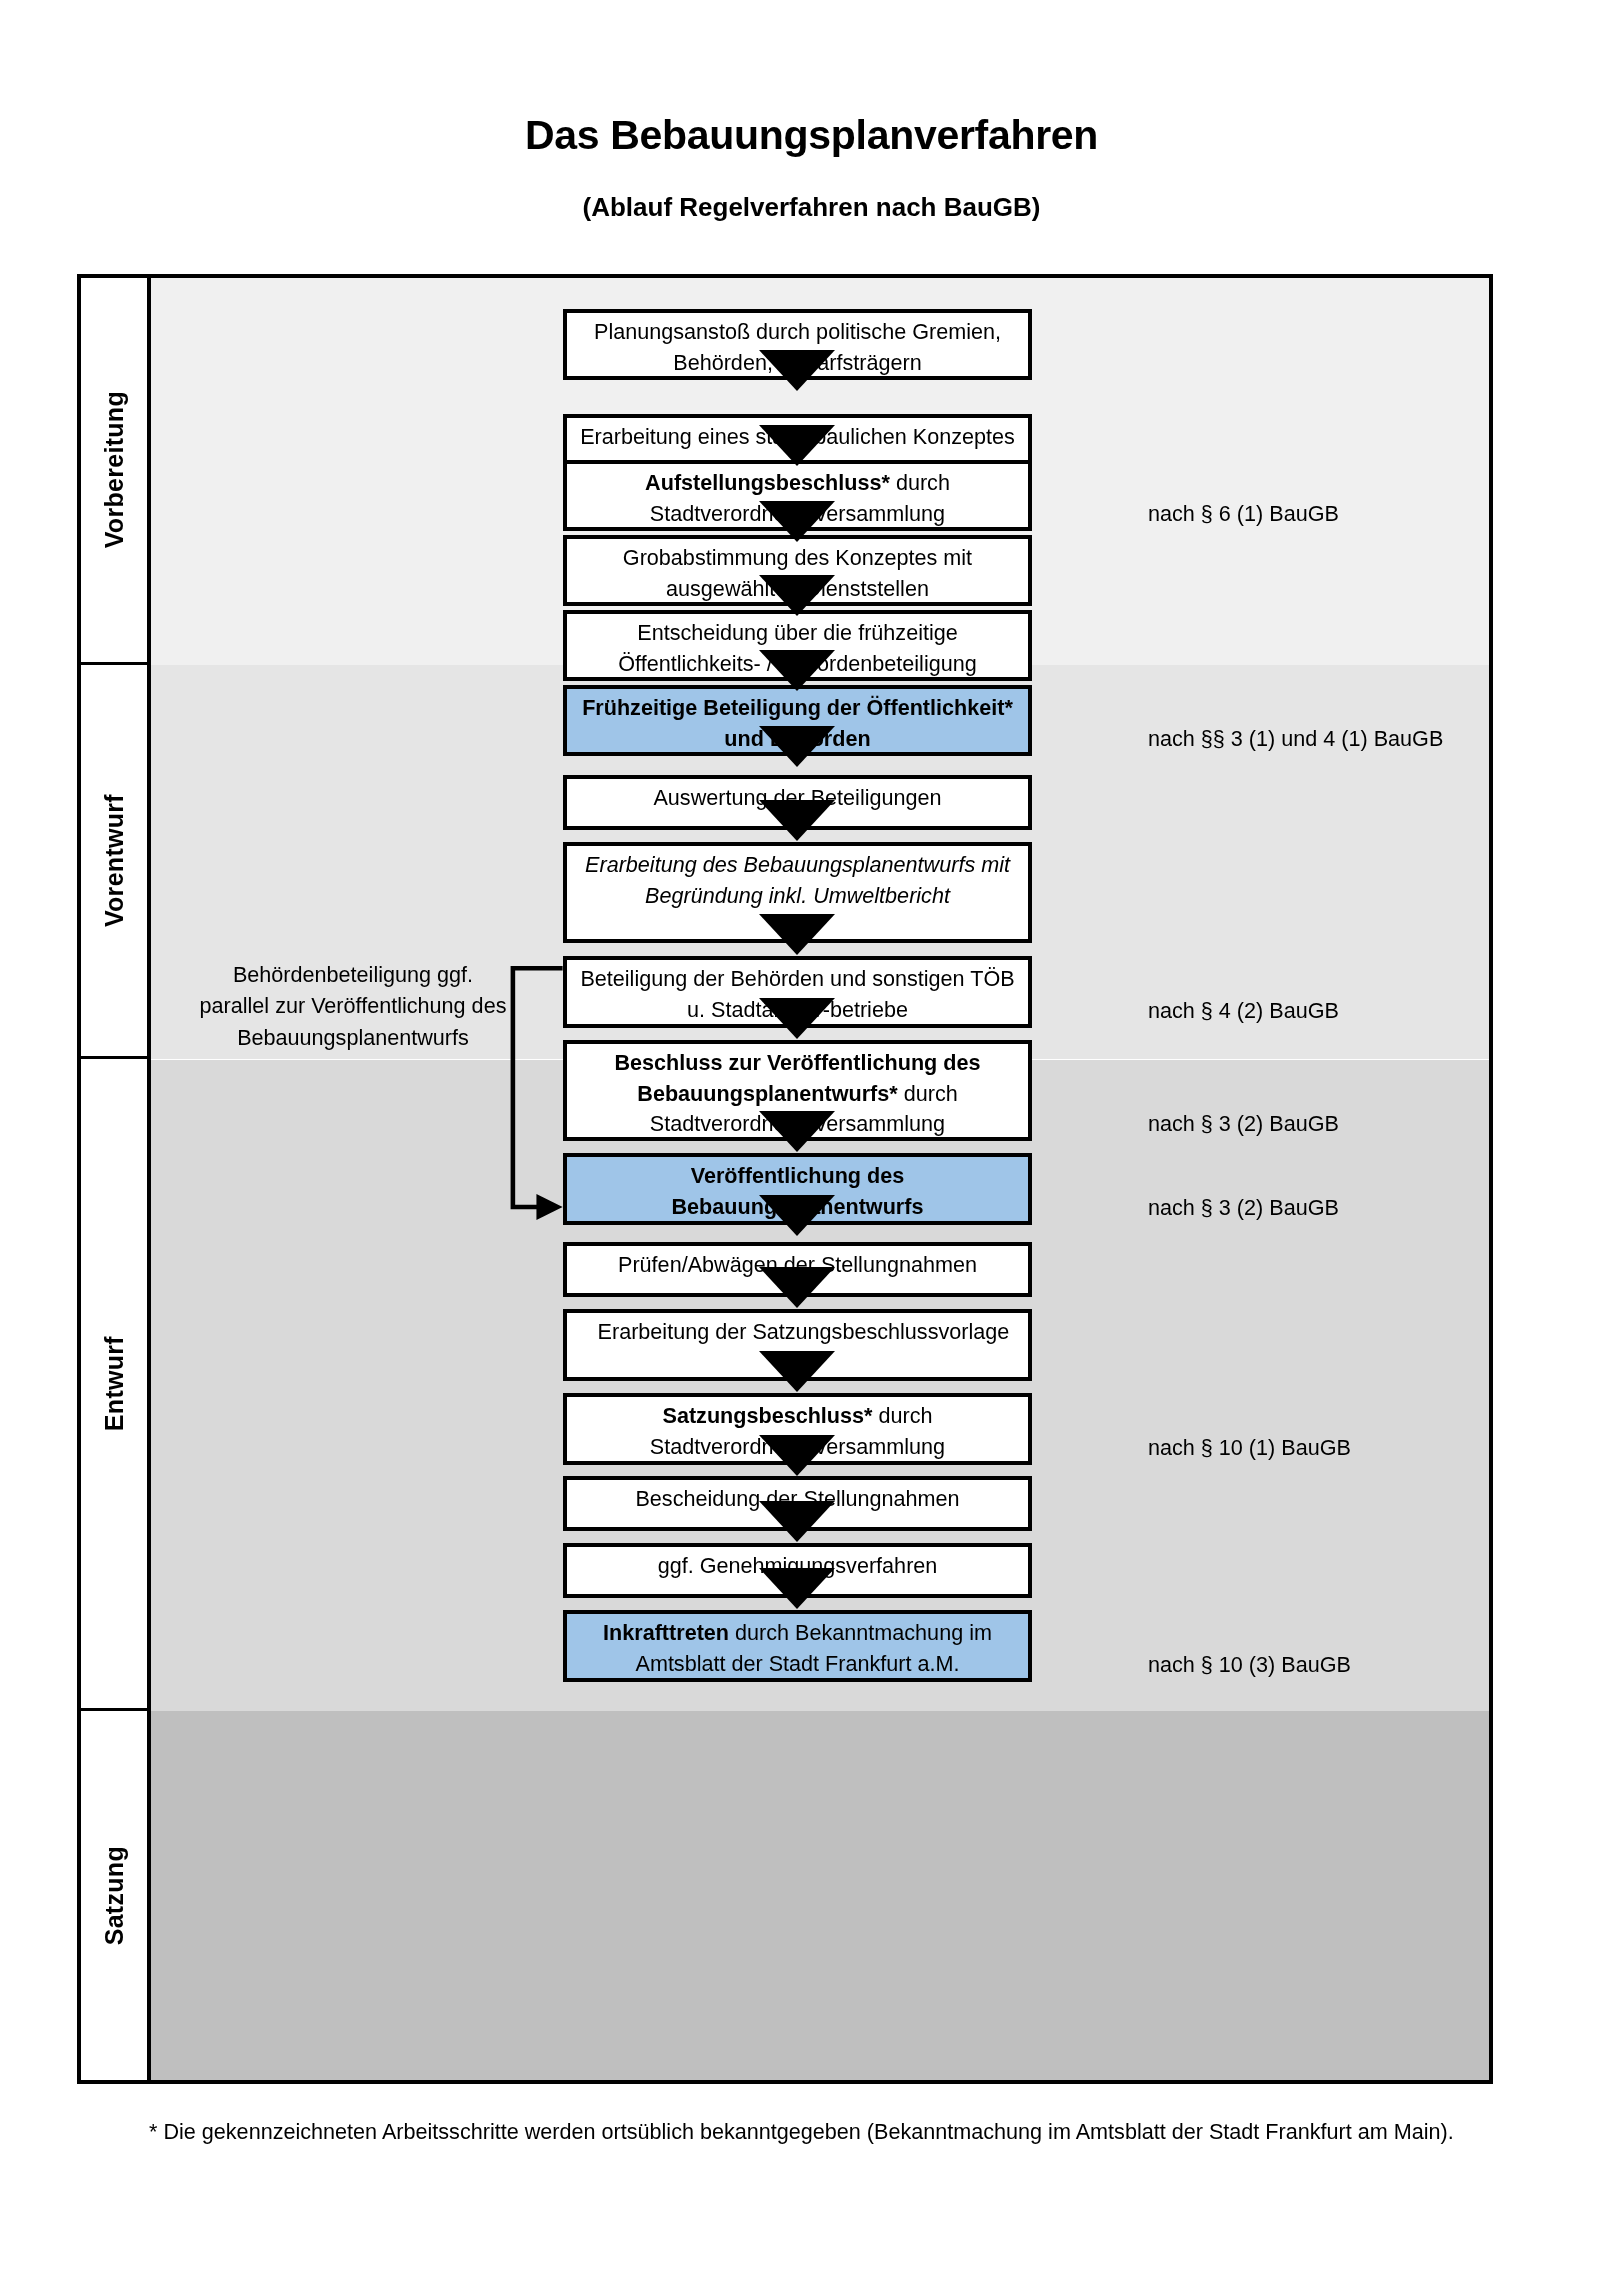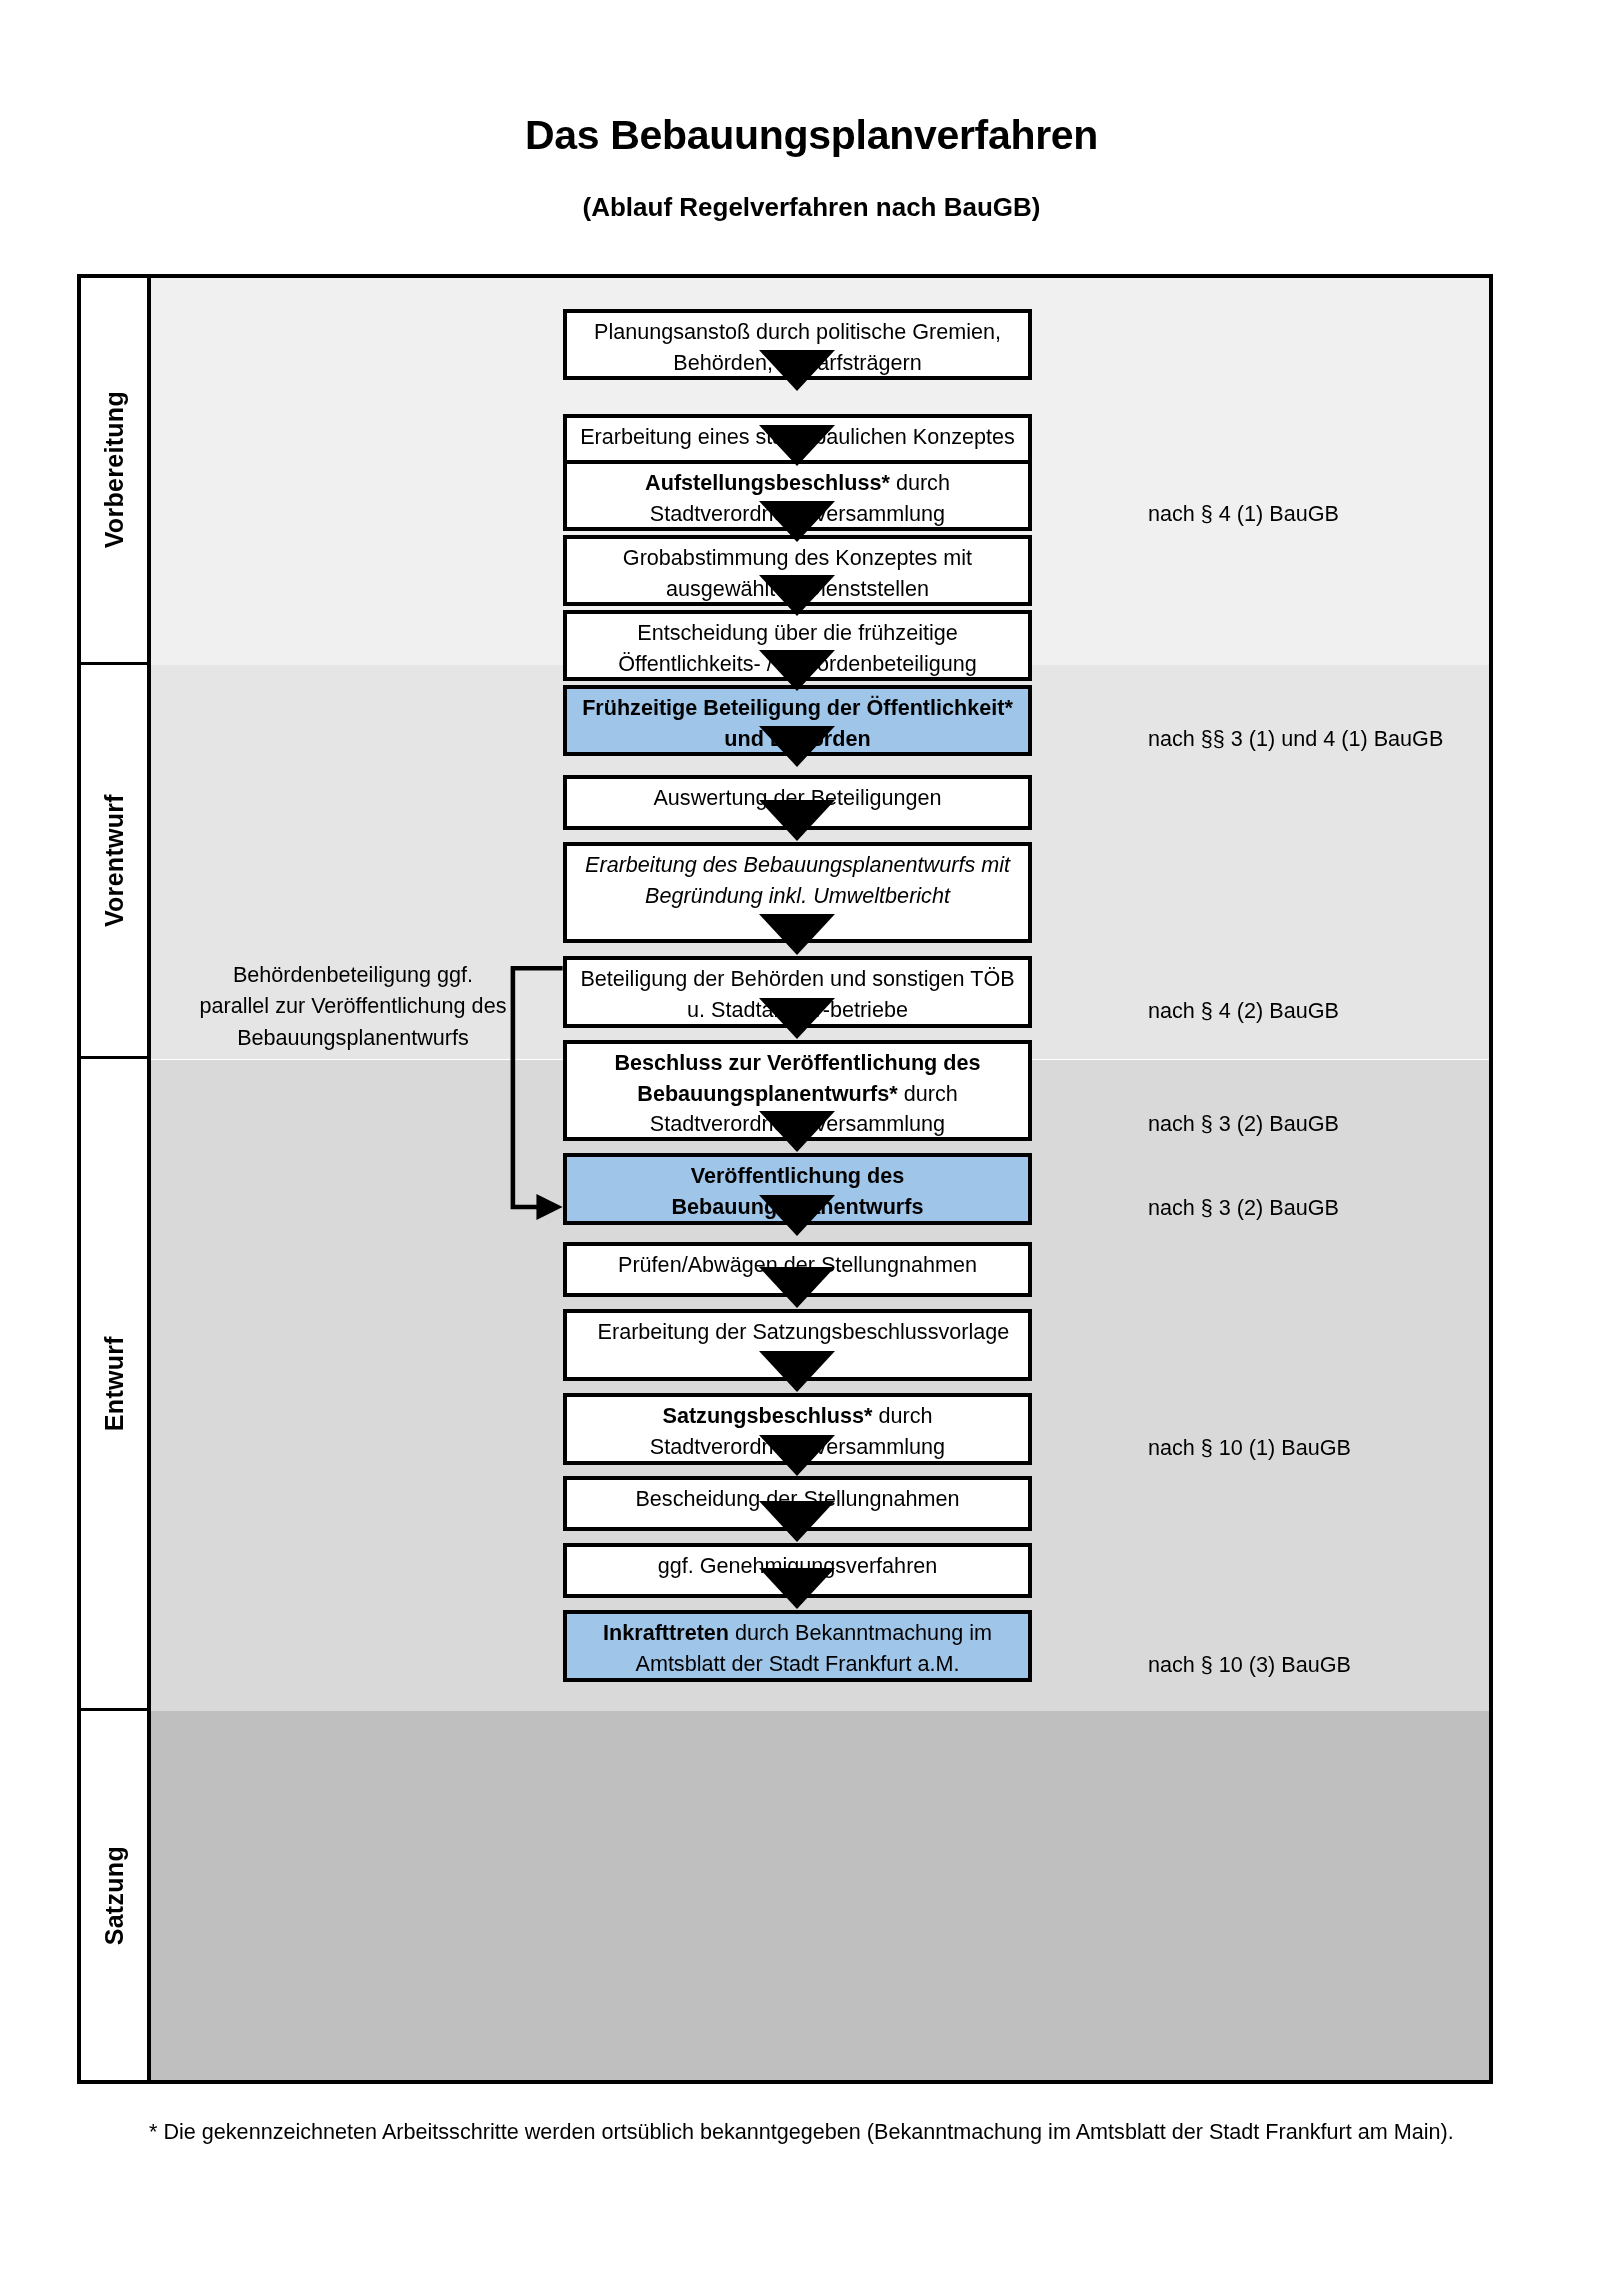--- a/index.html
+++ b/index.html
@@ -226,21 +226,21 @@
         <div class="txt">Bescheidung der Stellungnahmen</div>
       </div>
       <div class="arrow-down" style="left: 678px; top: 1223px;"></div>
       <div class="node" style="top: 1265px; height: 55px;">
         <div class="txt">ggf. Genehmigungsverfahren</div>
       </div>
       <div class="arrow-down" style="left: 678px; top: 1290px;"></div>
       <div class="node blue" style="top: 1332px; height: 72px;">
         <div class="txt"><b>Inkrafttreten</b> durch Bekanntmachung im Amtsblatt der Stadt Frankfurt a.M.</div>
       </div>
-      <div class="legal" style="top: 223px;">nach § 4 (1) BauGB</div>
+      <div class="legal" style="top: 223px;">nach § 6 (1) BauGB</div>
       <div class="legal" style="top: 448px;">nach §§ 3 (1) und 4 (1) BauGB</div>
       <div class="legal" style="top: 720px;">nach § 4 (2) BauGB</div>
       <div class="legal" style="top: 833px;">nach § 3 (2) BauGB</div>
       <div class="legal" style="top: 917px;">nach § 3 (2) BauGB</div>
       <div class="legal" style="top: 1157px; text-align: right;">nach § 10 (1) BauGB</div>
       <div class="legal" style="top: 1374px;">nach § 10 (3) BauGB</div>
       <div class="side-note" style="top: 681px;">Behördenbeteiligung ggf. parallel zur Veröffentlichung des Bebauungsplanentwurfs</div>
       <div class="bypass">
         <svg width="1348" height="1807" viewBox="0 0 2060 2760" style="position:absolute;left:0;top:0;overflow:visible">
           <path d="M 736 1054 L 660 1054 L 660 1419 L 702 1419" fill="none" stroke="#000" stroke-width="7"></path>

